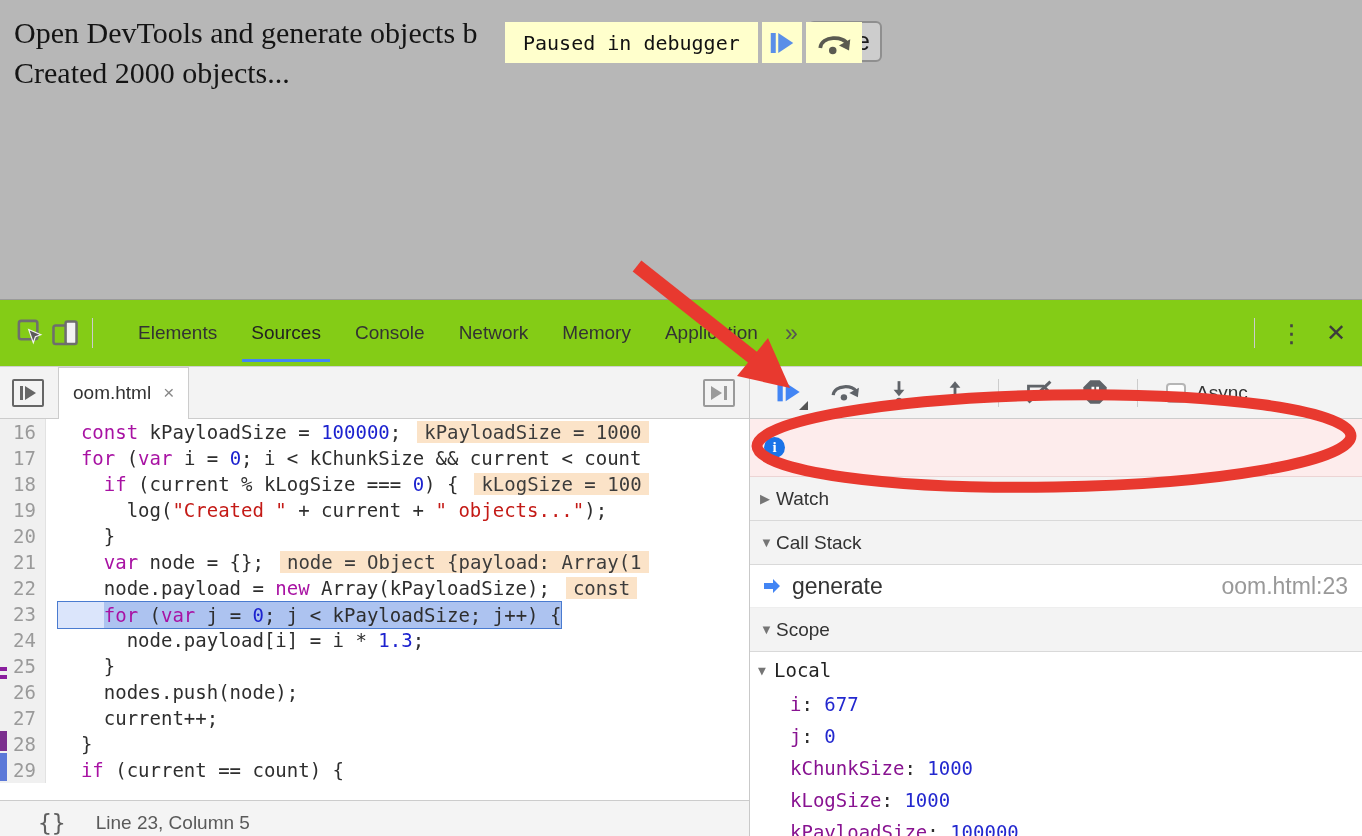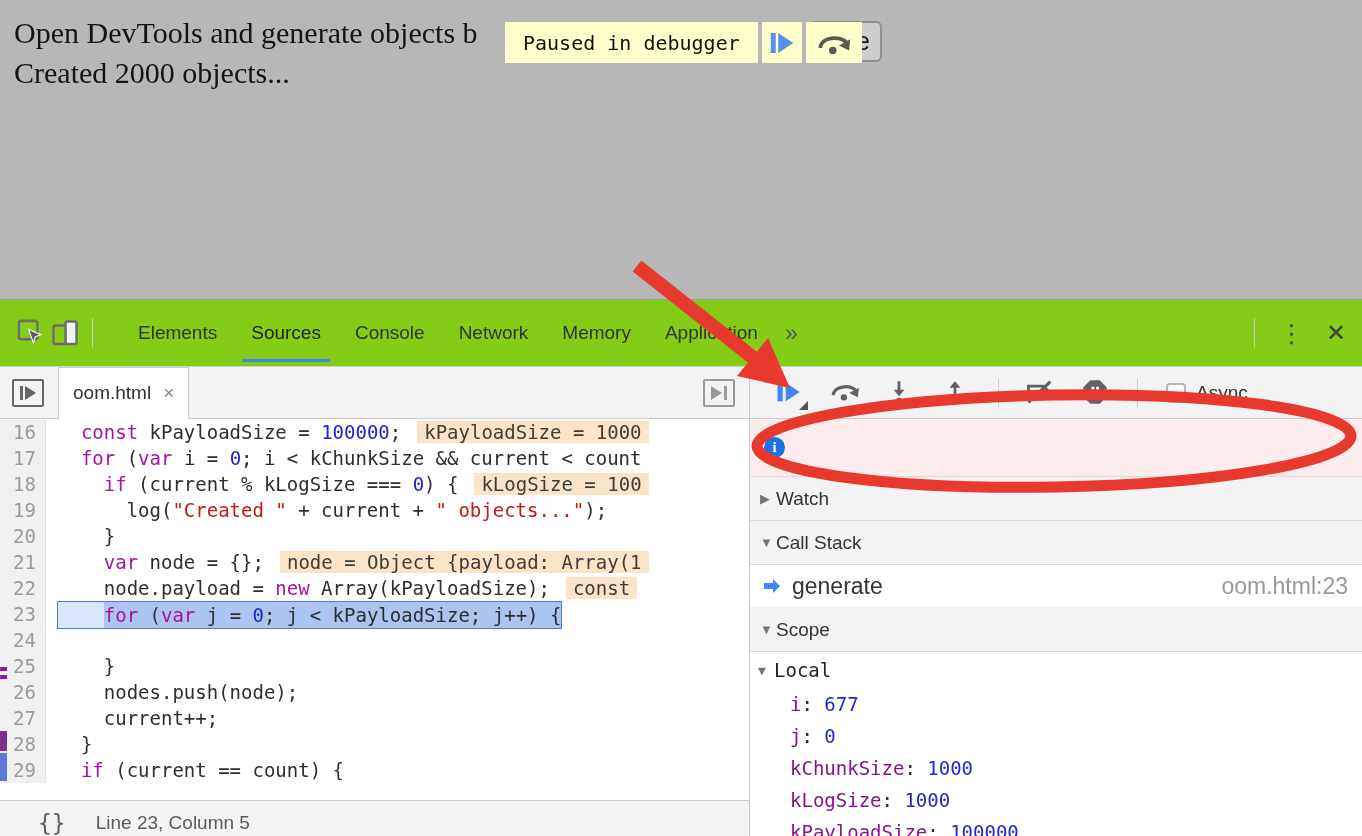--- a/index.html
+++ b/index.html
@@ -178,21 +178,21 @@
             <div class="gmark" style="top:334px;height:28px;background:#5b78d8;"></div>
           </div>
         <div class="code-line"><span class="gutter-num">16</span><span class="line-content"><span class="tok-d">  </span><span class="tok-k">const</span><span class="tok-d"> kPayloadSize = </span><span class="tok-n">100000</span><span class="tok-d">;</span><span class="inline-widget">kPayloadSize = 1000</span></span></div>
             <div class="code-line"><span class="gutter-num">17</span><span class="line-content"><span class="tok-d">  </span><span class="tok-k">for</span><span class="tok-d"> (</span><span class="tok-k">var</span><span class="tok-d"> i = </span><span class="tok-n">0</span><span class="tok-d">; i &lt; kChunkSize &amp;&amp; current &lt; count</span></span></div>
             <div class="code-line"><span class="gutter-num">18</span><span class="line-content"><span class="tok-d">    </span><span class="tok-k">if</span><span class="tok-d"> (current % kLogSize === </span><span class="tok-n">0</span><span class="tok-d">) {</span><span class="inline-widget">kLogSize = 100</span></span></div>
             <div class="code-line"><span class="gutter-num">19</span><span class="line-content"><span class="tok-d">      log(</span><span class="tok-s">"Created "</span><span class="tok-d"> + current + </span><span class="tok-s">" objects..."</span><span class="tok-d">);</span></span></div>
             <div class="code-line"><span class="gutter-num">20</span><span class="line-content"><span class="tok-d">    }</span></span></div>
             <div class="code-line"><span class="gutter-num">21</span><span class="line-content"><span class="tok-d">    </span><span class="tok-k">var</span><span class="tok-d"> node = {};</span><span class="inline-widget">node = Object {payload: Array(1</span></span></div>
             <div class="code-line"><span class="gutter-num">22</span><span class="line-content"><span class="tok-d">    node.payload = </span><span class="tok-k">new</span><span class="tok-d"> Array(kPayloadSize);</span><span class="inline-widget">const</span></span></div>
             <div class="code-line"><span class="gutter-num">23</span><span class="line-content"><span class="exec-wrap"><span class="exec-indent">    </span><span class="exec-body"><span class="tok-k">for</span><span class="tok-d"> (</span><span class="tok-k">var</span><span class="tok-d"> j = </span><span class="tok-n">0</span><span class="tok-d">; j &lt; kPayloadSize; j++) {</span></span></span></span></div>
-            <div class="code-line"><span class="gutter-num">24</span></div>
+            <div class="code-line"><span class="gutter-num">24</span><span class="line-content"><span class="tok-d">      node.payload[i] = i * </span><span class="tok-n">1.3</span><span class="tok-d">;</span></span></div>
             <div class="code-line"><span class="gutter-num">25</span><span class="line-content"><span class="tok-d">    }</span></span></div>
             <div class="code-line"><span class="gutter-num">26</span><span class="line-content"><span class="tok-d">    nodes.push(node);</span></span></div>
             <div class="code-line"><span class="gutter-num">27</span><span class="line-content"><span class="tok-d">    current++;</span></span></div>
             <div class="code-line"><span class="gutter-num">28</span><span class="line-content"><span class="tok-d">  }</span></span></div>
             <div class="code-line"><span class="gutter-num">29</span><span class="line-content"><span class="tok-d">  </span><span class="tok-k">if</span><span class="tok-d"> (current == count) {</span></span></div>
           </div>
         <div class="ed-status">
           <div class="fmt-icon">{}</div>
           <div class="cursor-pos">Line 23, Column 5</div>
         </div>

